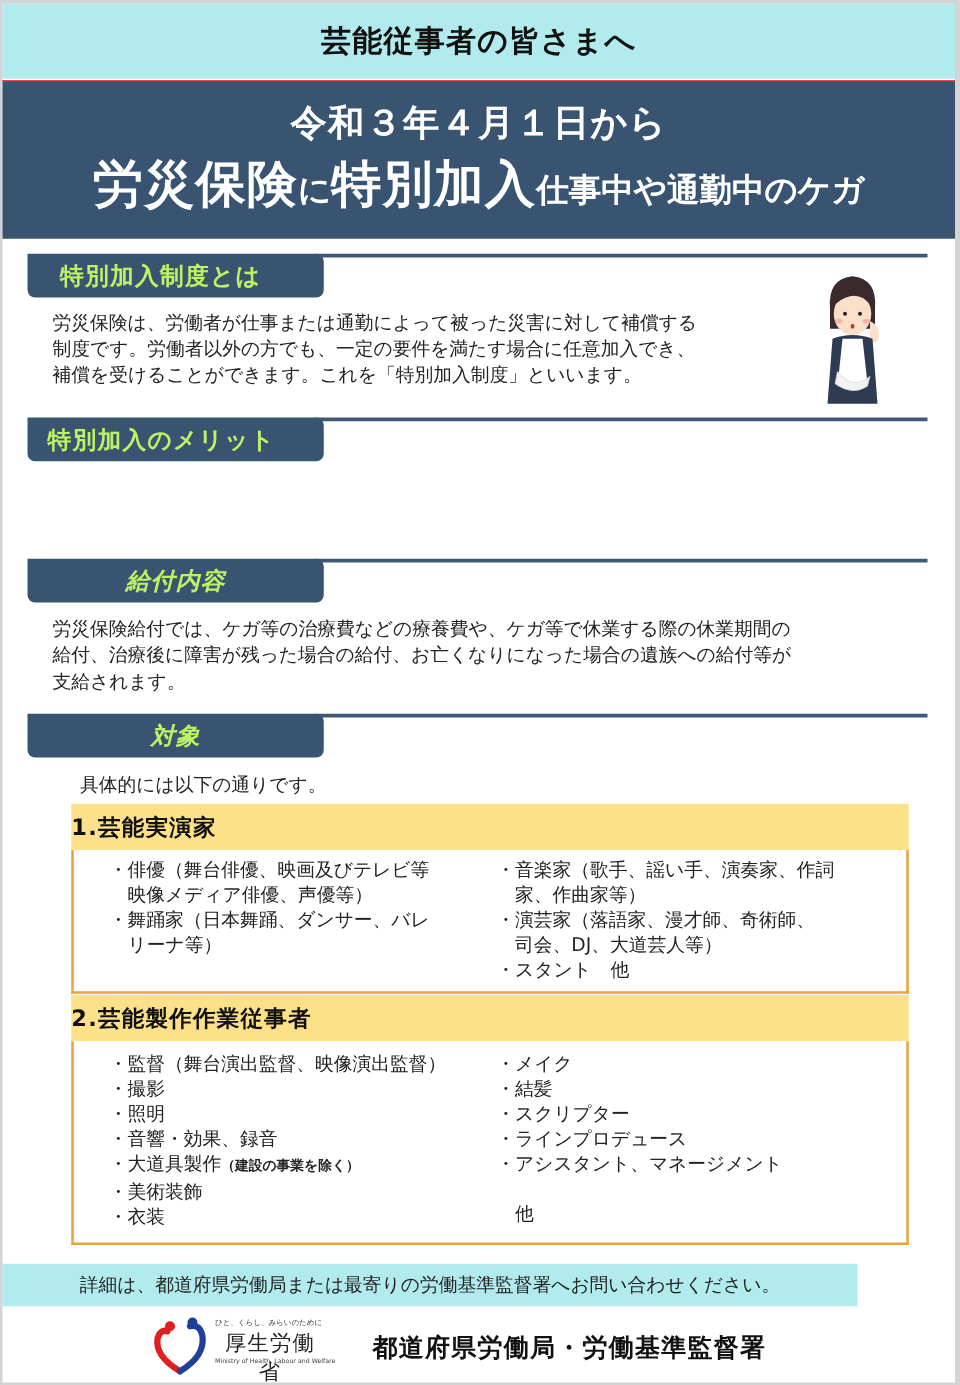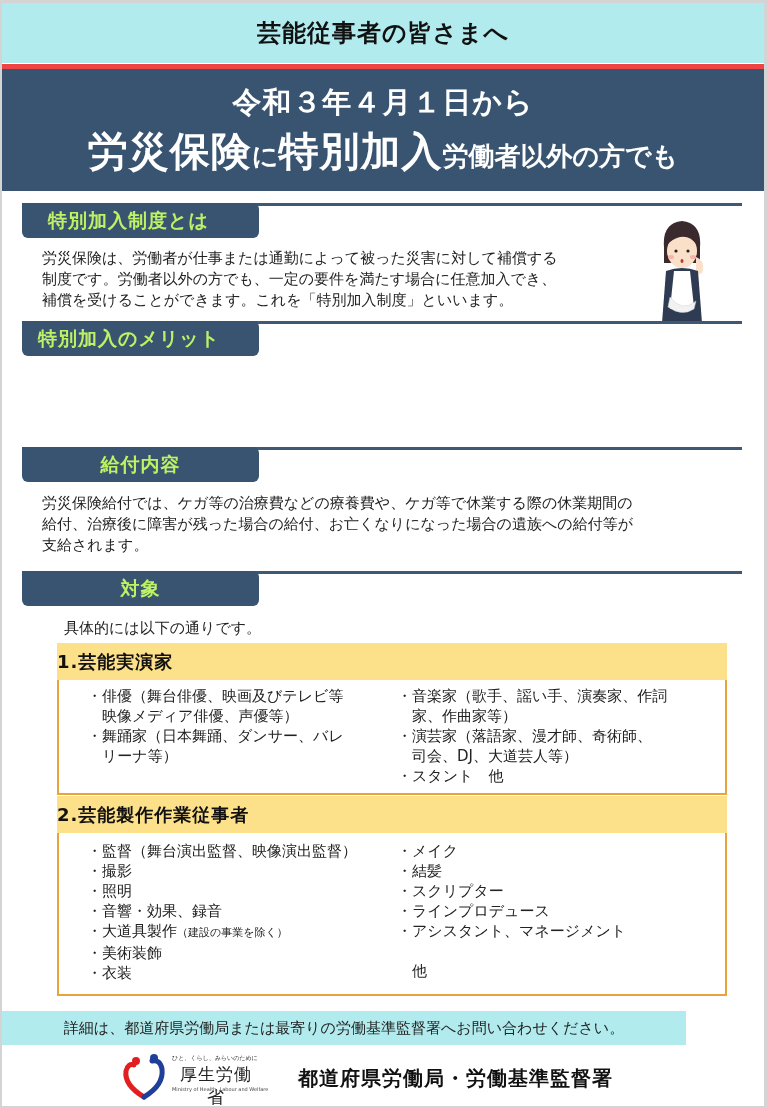--- a/index.html
+++ b/index.html
@@ -10,61 +10,61 @@
     background: #ffffff;
   }
   .banner-top {
     position: absolute; left: 0; top: 0; width: 762px; height: 60px;
     background: #b2ebee; display: flex; align-items: center; justify-content: center;
     font-weight: bold; font-size: 24px; color: #111; letter-spacing: 1px;
   }
   .banner-main {
     position: absolute; left: 0; top: 61px; width: 762px; height: 127px;
     background: #385471; color: #fff; text-align: center;
-    border-top: 5px solid #ef4444;
+    border-top: 1px solid #ef4444;
   }
   .banner-main .l1 { position: absolute; top: 14px; left: 0; width: 100%; font-size: 29px; font-weight: bold; letter-spacing: 1px; }
   .banner-main .l2 { position: absolute; top: 55px; left: 0; width: 100%; font-weight: bold; white-space: nowrap; }
   .banner-main .big { font-size: 40px; letter-spacing: 1px; }
   .banner-main .small { font-size: 26px; }
 
   .section-head {
     position: absolute; left: 20px; height: 36px; width: 720px;
   }
   .section-head .rule {
     position: absolute; left: 230px; right: 0; top: 0; height: 3px; background: #3f5975;
   }
   .section-head .tab {
     position: absolute; left: 0; top: 0; width: 237px; height: 35px;
     background: #385471; color: #bef264; border-radius: 0 6px 6px 6px;
     font-weight: bold; font-size: 19px; display: flex; align-items: center;
     padding-left: 26px; letter-spacing: 1px;
   }
-  .section-head .tab.center { justify-content: center; padding-left: 0; }
+  .section-head .tab.center { justify-content: center; padding-left: 0; font-style: italic; }
   .body-text {
     position: absolute; left: 40px; font-size: 15px; line-height: 21px; color: #222;
   }
   .body-text b { font-weight: bold; color: #111; }
 
   .person { position: absolute; left: 648px; top: 214px; width: 64px; height: 108px; }
 
   .target-box {
     position: absolute; left: 55px; width: 670px;
   }
   .target-box .hdr {
     height: 37px; background: #fde18a; font-weight: bold; font-size: 18px; color: #111;
     display: flex; align-items: center; padding-left: 0; letter-spacing: 1px;
   }
   .target-box .content {
     border: 2px solid #e8a33a; border-top: none; background: #fff; position: relative;
     font-size: 15px; line-height: 20px; color: #222;
   }
   .col { position: absolute; }
   .item { white-space: nowrap; }
-  .item .small { font-size: 11px; }
+  .item .small { font-size: 11px; font-weight: bold; }
 
   .footer-band {
     position: absolute; left: 0; top: 1008px; width: 684px; height: 34px;
     background: #b2ebee; display: flex; align-items: center; justify-content: center;
     font-size: 15px; color: #222;
   }
   .footer-logo { position: absolute; left: 118px; top: 1050px; width: 140px; height: 48px; }
   .footer-logo .tag { position: absolute; left: 52px; top: 1px; font-size: 6px; color: #333; }
   .footer-logo .name { position: absolute; left: 52px; top: 10px; font-size: 17px; color: #222; letter-spacing: 1px; text-align: center; }
   .footer-logo .en { position: absolute; left: 52px; top: 33px; font-size: 5px; color: #444; white-space: nowrap; }
@@ -77,21 +77,21 @@
 
 <div class="page">
 
   <div class="banner-top">
     <span>芸能従事者の皆さまへ</span>
   </div>
 
   <div class="banner-main">
     <div class="l1">令和３年４月１日から</div>
     <div class="l2">
-      <span class="big">労災保険</span><span class="small">に</span><span class="big">特別加入</span><span class="small">労働者以外の方でも</span>
+      <span class="big">労災保険</span><span class="small">に</span><span class="big">特別加入</span><span class="small">仕事中や通勤中のケガ</span>
     </div>
   </div>
 
   <div class="section-head" style="top:200px;">
     <div class="rule"></div>
     <div class="tab">特別加入制度とは</div>
   </div>
   <div class="body-text" style="top:245px;">
     <div>労災保険は、労働者が仕事または通勤によって被った災害に対して補償する</div>
     <div>制度です。労働者以外の方でも、一定の要件を満たす場合に任意加入でき、</div>
@@ -105,21 +105,21 @@
     <circle cx="38" cy="34" r="1.6" fill="#222"></circle>
     <ellipse cx="21" cy="40" rx="3" ry="2" fill="#f7b3a8"></ellipse>
     <ellipse cx="43" cy="40" rx="3" ry="2" fill="#f7b3a8"></ellipse>
     <ellipse cx="32" cy="44" rx="1.5" ry="2" fill="#c0392b"></ellipse>
     <path d="M46 40 Q56 44 52 56 L46 58 Z" fill="#fbe0c9"></path>
     <path d="M16 54 Q32 48 48 54 L52 106 L12 106 Z" fill="#2e3b52"></path>
     <path d="M24 54 L40 54 L44 90 L20 92 Z" fill="#ffffff"></path>
     <path d="M20 80 Q32 96 46 84 L44 92 Q32 100 18 90 Z" fill="#f2f2f2" stroke="#ccc" stroke-width="0.5"></path>
   </svg>
 
-  <div class="section-head" style="top:318px;">
+  <div class="section-head" style="top:331px;">
     <div class="rule"></div>
     <div class="tab" style="padding-left:16px;">特別加入のメリット</div>
   </div>
 
   <div class="section-head" style="top:444px;">
     <div class="rule"></div>
     <div class="tab center">給付内容</div>
   </div>
   <div class="body-text" style="top:490px;">
     <div>労災保険給付では、ケガ等の治療費などの療養費や、ケガ等で休業する際の休業期間の</div>

